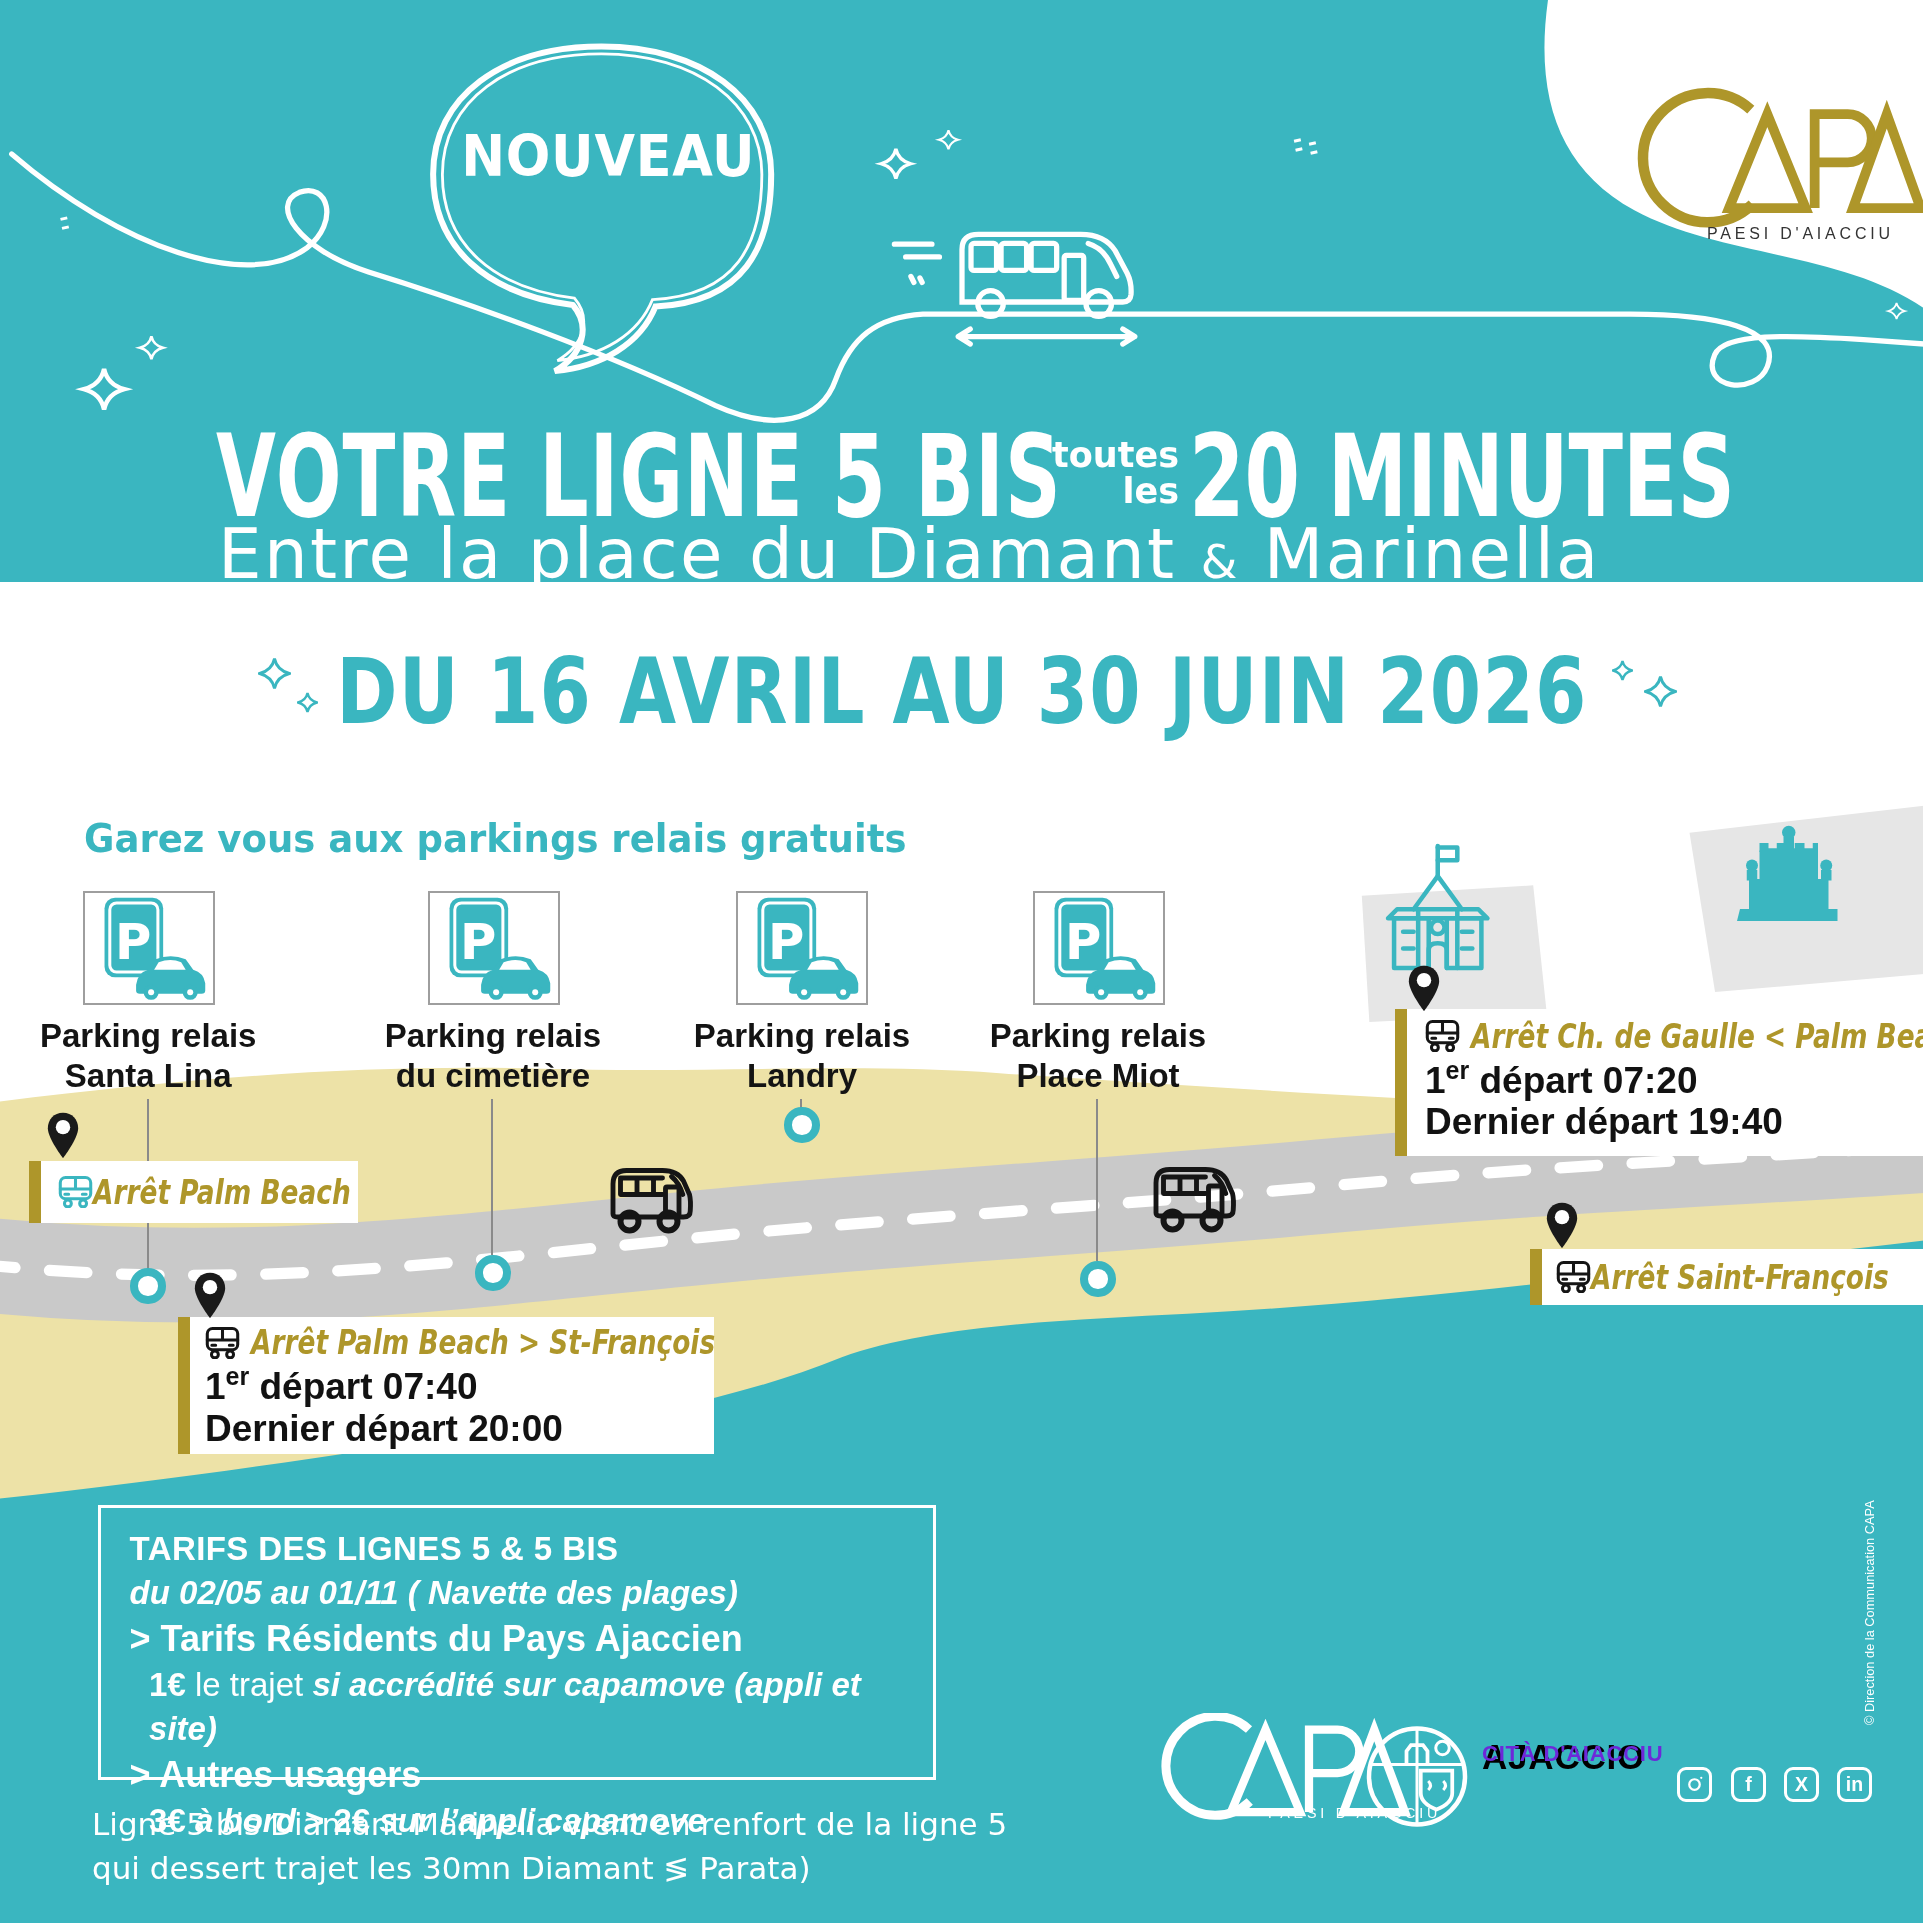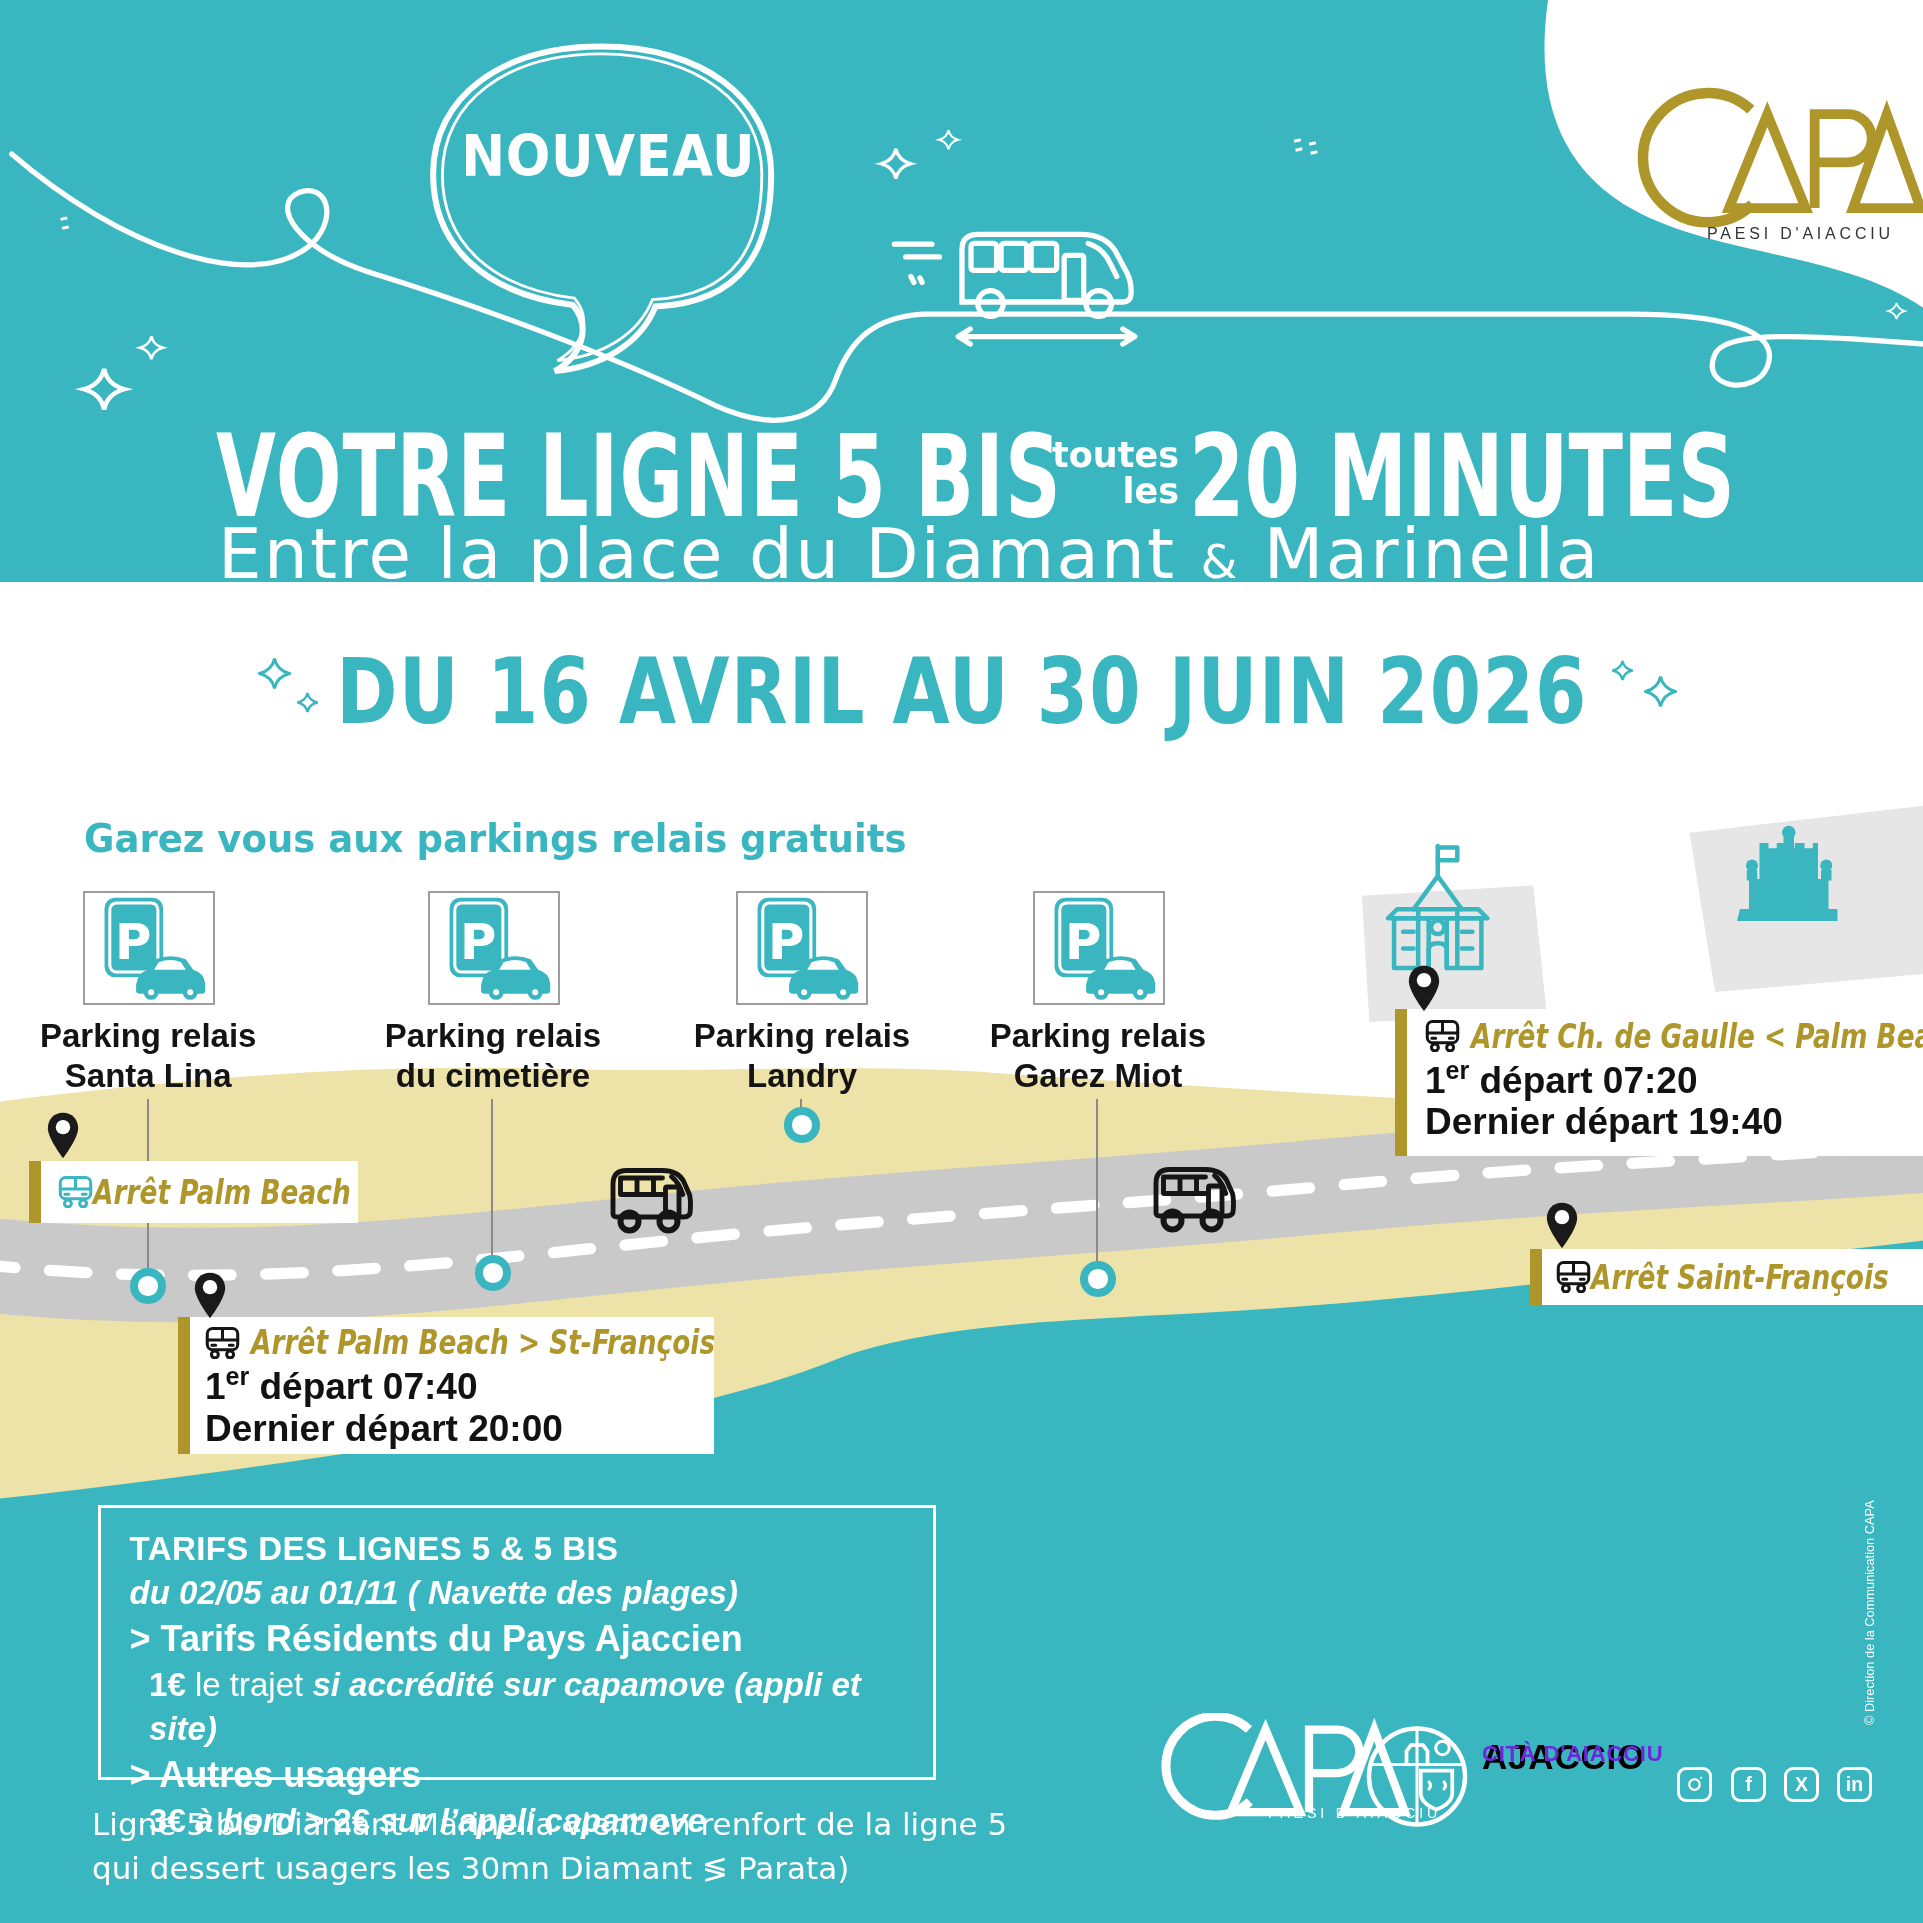--- a/index.html
+++ b/index.html
@@ -268,21 +268,21 @@
 <div class="plabel pl2">
   <div>Parking relais</div>
   <div>du cimetière</div>
 </div>
 <div class="plabel pl3">
   <div>Parking relais</div>
   <div>Landry</div>
 </div>
 <div class="plabel pl4">
   <div>Parking relais</div>
-  <div>Garez Miot</div>
+  <div>Place Miot</div>
 </div>
 
 <div class="vline vl1"></div>
 <div class="vline vl2"></div>
 <div class="vline vl3"></div>
 <div class="vline vl4"></div>
 <div class="stop-circle sc1"></div>
 <div class="stop-circle sc2"></div>
 <div class="stop-circle sc3"></div>
 <div class="stop-circle sc4"></div>
@@ -413,21 +413,21 @@
   <div class="t-title">TARIFS DES LIGNES 5 &amp; 5 BIS</div>
   <div class="t-sub">du 02/05 au 01/11 ( Navette des plages)</div>
   <div class="t-head">&gt; Tarifs Résidents du Pays Ajaccien</div>
   <div class="t-line"><span class="b">1€</span><span> le trajet </span><span class="bi">si accrédité sur capamove (appli et site)</span></div>
   <div class="t-head">&gt; Autres usagers</div>
   <div class="t-line"><span class="b">3€</span><span class="bi"> à bord </span><span class="b">&gt; </span><span class="b">2€</span><span class="bi"> sur l’appli capamove</span></div>
 </div>
 
 <div id="note">
   <div>Ligne 5 bis Diamant Marinella vient en renfort de la ligne 5</div>
-  <div>qui dessert usagers les 30mn Diamant ≶ Parata)</div>
+  <div>qui dessert trajet les 30mn Diamant ≶ Parata)</div>
 </div>
 
 <svg class="abs" style="left:1142px;top:1713px;z-index:2" width="316" height="120" viewBox="0 0 420 160">
   <g fill="none" stroke="#fff" stroke-width="12">
     <path d="M142 22 A66 66 0 1 0 143 118"></path>
     <path d="M118 132 L164 22 L210 132 Z" stroke-width="11"></path>
     <path d="M222 132 V22 H260 A29 29 0 0 1 260 80 H222" stroke-width="11"></path>
     <path d="M268 132 L309 22 L350 132 Z" stroke-width="11"></path>
   </g>
 </svg>

